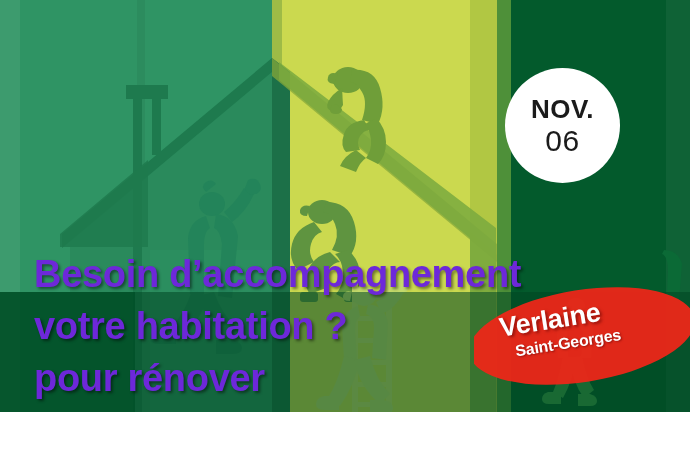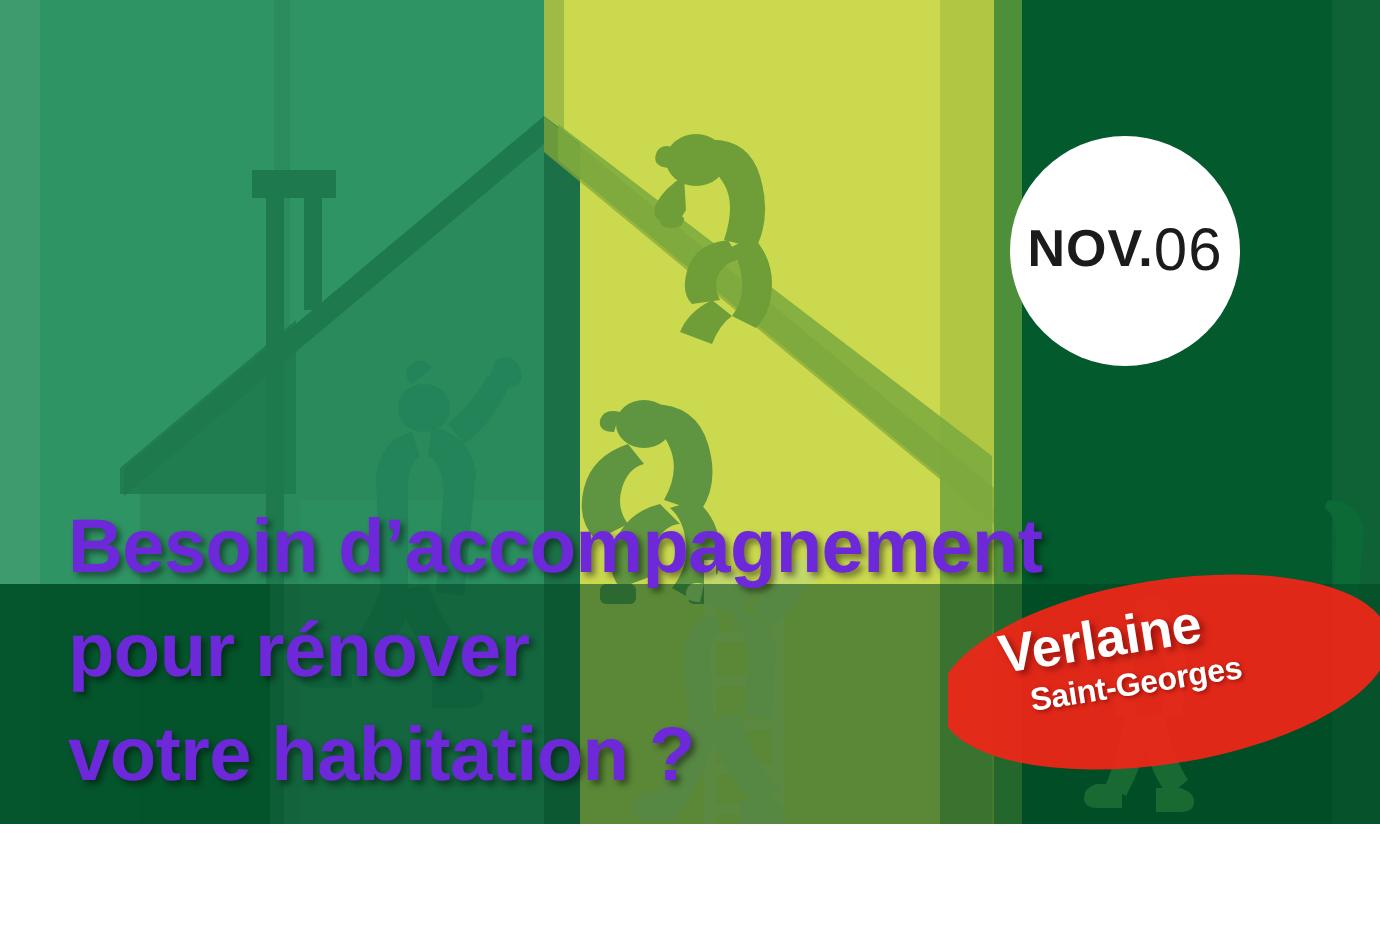--- a/index.html
+++ b/index.html
@@ -53,21 +53,21 @@
     text-shadow:2px 2px 3px rgba(0,0,0,.45);
     white-space:nowrap;
   }
   .headline .ln{display:block;}
 
   
   .date-circle{
     position:absolute;left:505px;top:68px;
     width:115px;height:115px;border-radius:50%;
     background:#ffffff;
-    display:flex;flex-direction:row;
+    display:flex;flex-direction:column;
     align-items:center;justify-content:center;
     line-height:1;
   }
   .date-month{
     font-size:26px;font-weight:bold;color:#1b1b1b;
     letter-spacing:0.5px;margin-bottom:4px;
   }
   .date-day{
     font-size:30px;font-weight:normal;color:#1b1b1b;letter-spacing:0.5px;
   }
@@ -239,22 +239,22 @@
         <path d="M664,250 q14,0 18,14 l-4,50 l-12,0 l2,-42 q0,-16 -6,-18 z"></path>
       </g>
     </svg>
   </div>
 
   <div class="plate"></div>
   <div class="plate-solid"></div>
 
   <div class="headline">
     <span class="ln">Besoin d’accompagnement</span>
+    <span class="ln">votre habitation ?</span>
     <span class="ln">pour rénover</span>
-    <span class="ln">votre habitation ?</span>
   </div>
 
   <div class="date-circle">
     <div class="date-month">NOV.</div>
     <div class="date-day">06</div>
   </div>
 
   <div class="badge-wrap">
     <div class="badge-ell"></div>
     <div class="badge-txt">

